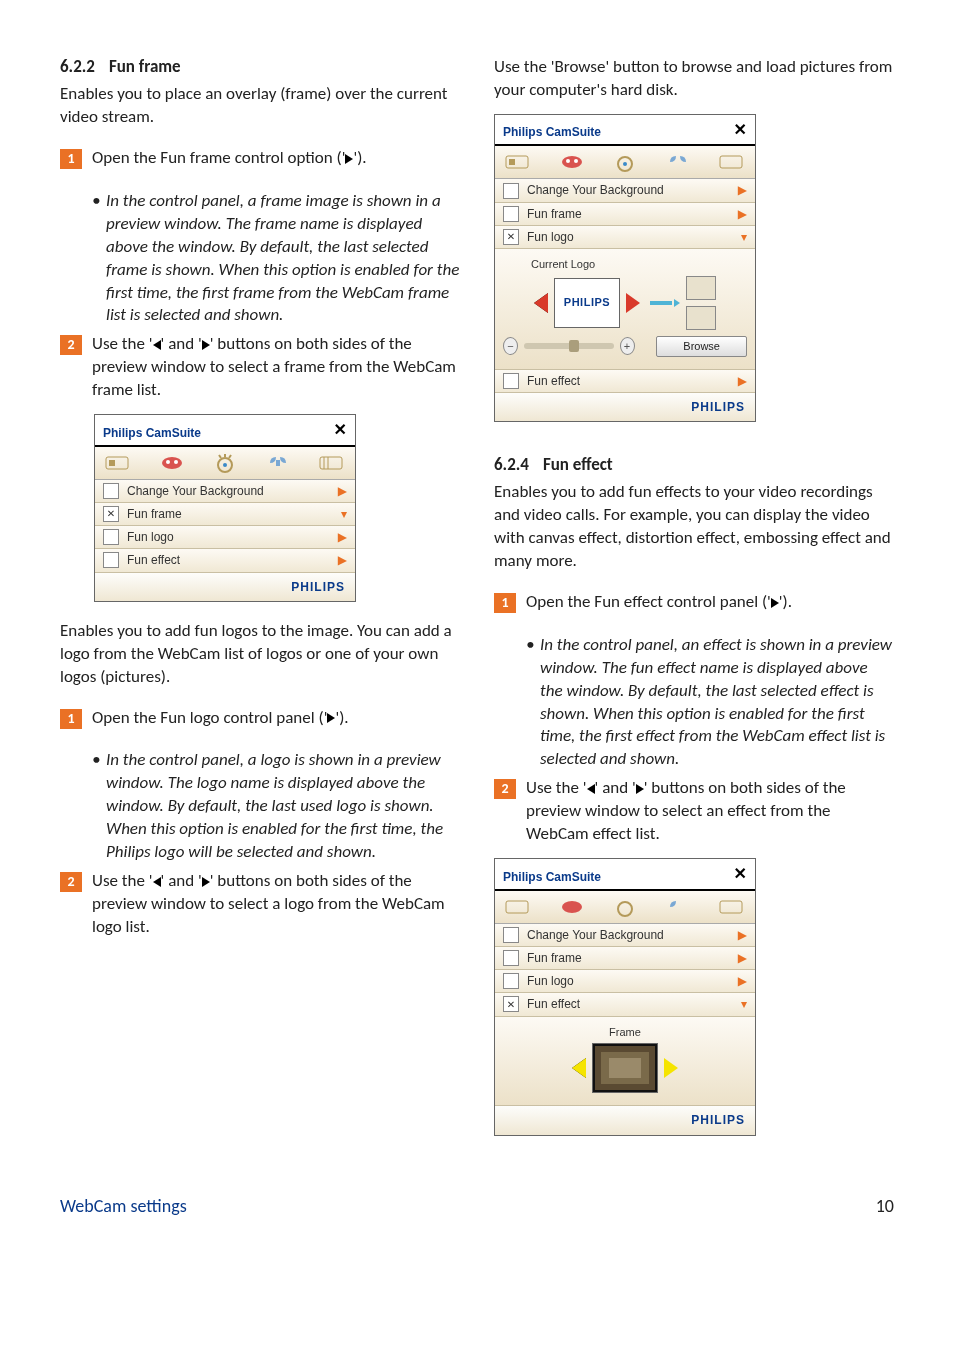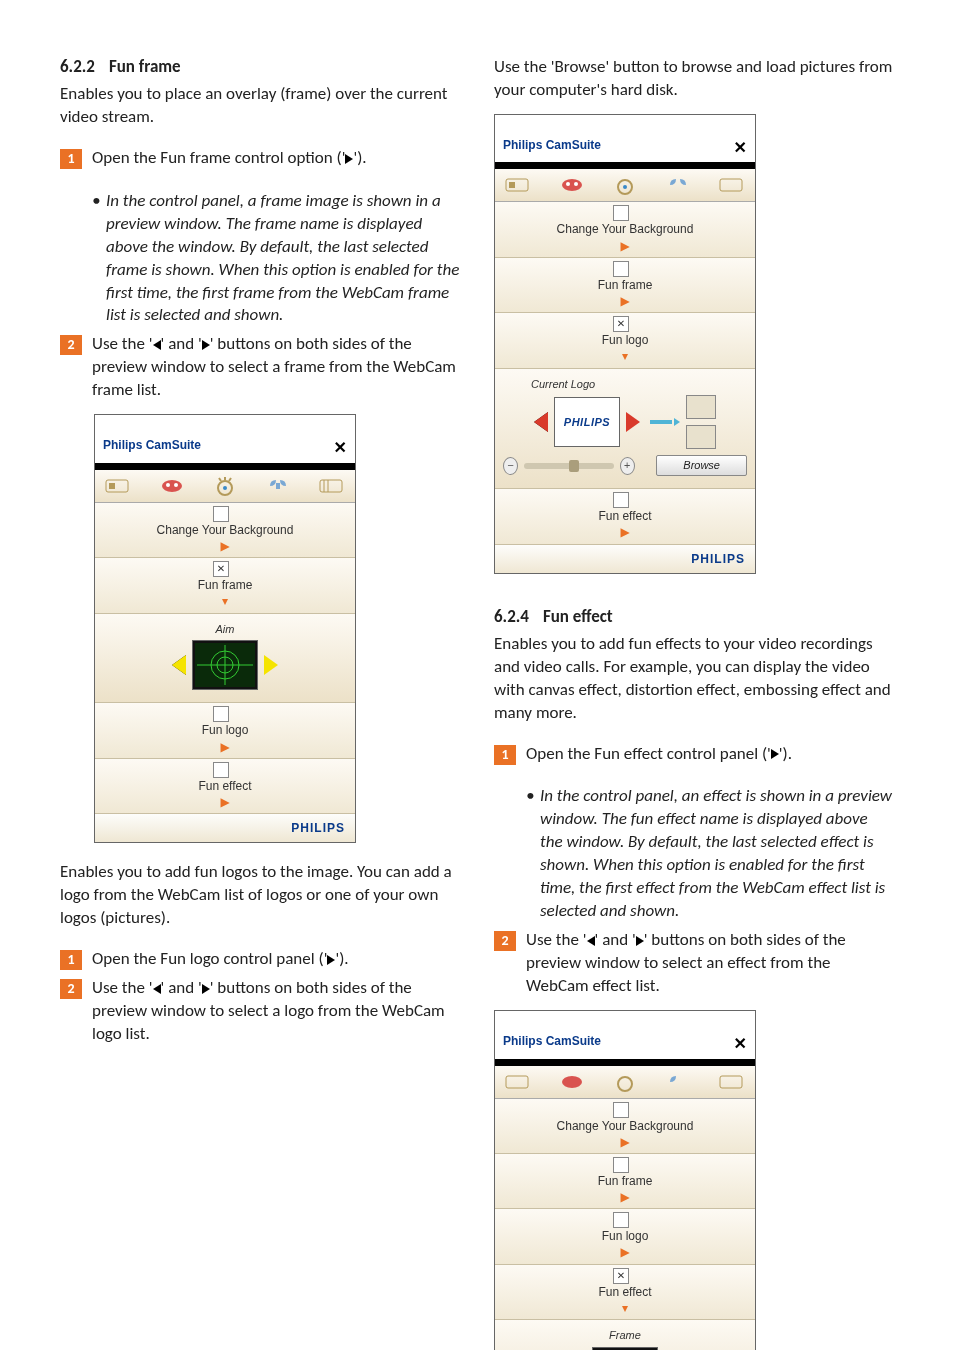--- a/index.html
+++ b/index.html
@@ -72,55 +72,52 @@
   
   .panel {
     width: 260px;
     border: 1px solid #666;
     background: #fff;
     margin: 12px 0 18px 34px;
     font-family: Arial, sans-serif;
     font-size: 12px;
   }
   .panel-title {
-    display:flex; justify-content:space-between; align-items:flex-start;
+    display:flex; justify-content:space-between; align-items:flex-end;
     padding: 4px 8px;
     font-weight: bold;
     color: #0a3a8a;
-    border-bottom: 7px solid #000000;
-    margin-top: 18px;
+    border-bottom: 2px solid #000000;
   }
   .panel-close { font-size:16px; font-weight:bold; color:#000; }
   .panel-tabs {
     display:flex; justify-content:space-between;
     background: linear-gradient(#fdfaf4,#ece1c8);
     padding: 4px 8px;
     border-bottom:1px solid #aaa;
   }
   .tab-icon { width:32px; height:24px; display:flex; align-items:center; justify-content:center; }
   .panel-row {
     display:flex; align-items:center;
     padding: 3px 8px;
     background: linear-gradient(#fdfaf4,#f0e8d4);
     border-bottom:1px solid #c9bfa3;
-    flex-direction:column;
   }
   .panel-row .chk {
     width:14px; height:14px; border:1px solid #888; background:#fff; margin-right:8px;
     display:flex; align-items:center; justify-content:center; font-size:10px; color:#333;
   }
   .panel-row .rlabel { flex:1; color:#333; }
   .row-arrow { color:#ea7125; font-size:12px; }
   .row-arrow.down { color:#ea7125; }
   .expanded {
     background: linear-gradient(#fdfaf4,#ece1c8);
     padding: 8px 8px 12px 8px;
     border-bottom:1px solid #c9bfa3;
     text-align:center;
-    font-style:italic;
   }
   .expanded .label-above { font-size:11px; color:#333; margin-bottom:4px; }
   .preview-wrap { display:flex; align-items:center; justify-content:center; gap:6px; }
   .preview-box {
     width:64px; height:48px; border:1px solid #666; background:#111;
     display:flex; align-items:center; justify-content:center;
   }
   .nav-tri-l {
     width:0;height:0;border-top:10px solid transparent;border-bottom:10px solid transparent;border-right:14px solid #f5e400;
     filter: drop-shadow(0 0 0 #000);
@@ -247,56 +244,41 @@
       <div class="panel-row">
         <span class="chk"></span>
         <span class="rlabel">Change Your Background</span>
         <span class="row-arrow">▶</span>
       </div>
       <div class="panel-row">
         <span class="chk">✕</span>
         <span class="rlabel">Fun frame</span>
         <span class="row-arrow down">▾</span>
       </div>
-      <div class="expanded">
-        <div class="label-above">Aim</div>
-        <div class="preview-wrap">
-          <span class="nav-tri-l"></span>
-          <span class="preview-box">
-            <svg width="60" height="44">
-                <rect width="60" height="44" fill="#0a2a0a"></rect>
-                <circle cx="30" cy="22" r="14" fill="none" stroke="#3c3" stroke-width="1"></circle>
-                <circle cx="30" cy="22" r="8" fill="none" stroke="#3c3" stroke-width="1"></circle>
-                <line x1="30" y1="2" x2="30" y2="42" stroke="#3c3"></line>
-                <line x1="2" y1="22" x2="58" y2="22" stroke="#3c3"></line>
-              </svg>
-          </span>
-          <span class="nav-tri-r"></span>
-        </div>
-      </div>
       <div class="panel-row">
         <span class="chk"></span>
         <span class="rlabel">Fun logo</span>
         <span class="row-arrow">▶</span>
       </div>
       <div class="panel-row">
         <span class="chk"></span>
         <span class="rlabel">Fun effect</span>
         <span class="row-arrow">▶</span>
       </div>
       <div class="panel-footer">PHILIPS</div>
     </div>
 
     <p class="para">Enables you to add fun logos to the image.  You can add a logo from the WebCam list of logos or one of your own logos (pictures).</p>
 
     <ul class="steps">
       <li>
         <span class="stepnum">1</span>
         <div class="stepbody">
           <span>Open the Fun logo control panel ('</span><span class="tri tri-r"></span><span>').</span>
+          <div class="bullet">In the control panel, a logo is shown in a preview window.  The logo name is displayed above the window. By default, the last used logo is shown.  When this option is enabled for the first time, the Philips logo will be selected and shown.</div>
         </div>
       </li>
       <li>
         <span class="stepnum">2</span>
         <div class="stepbody">
           <span>Use the '</span><span class="tri tri-l"></span><span>' and '</span><span class="tri tri-r"></span><span>' buttons on both sides of the preview window to select a logo from the WebCam logo list.</span>
         </div>
       </li>
     </ul>
   </div>

